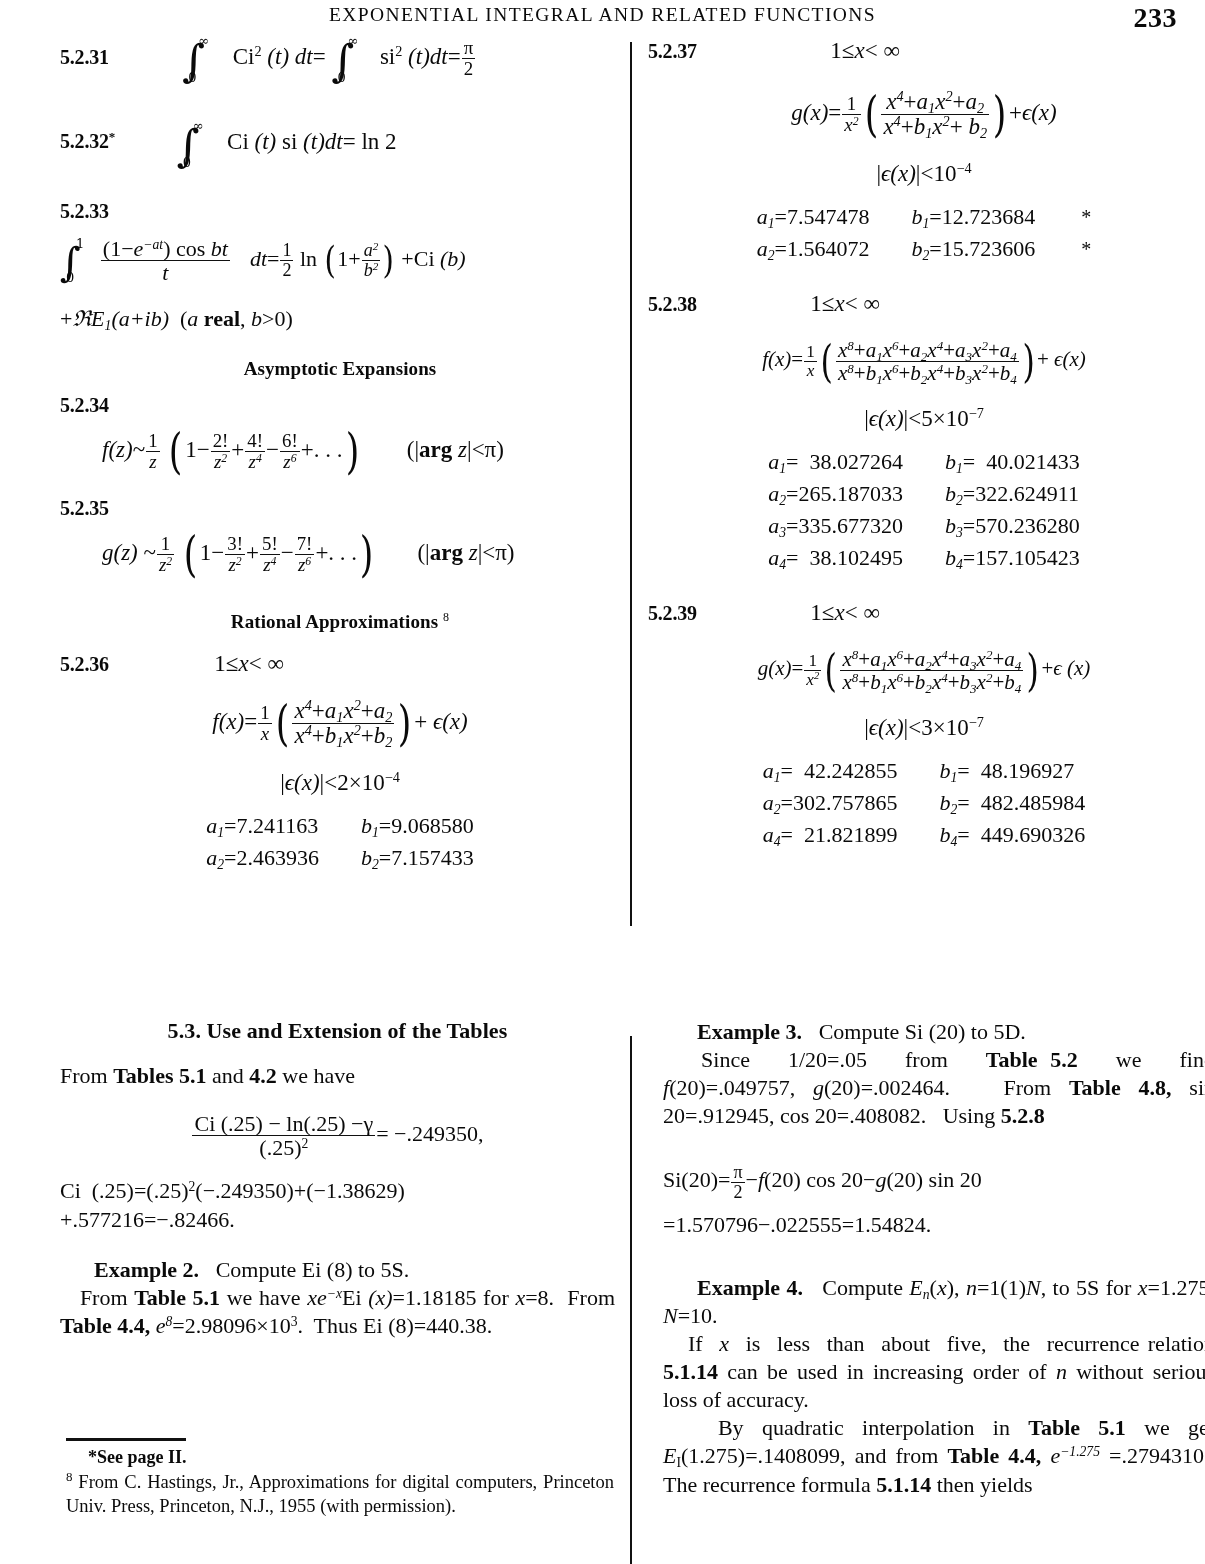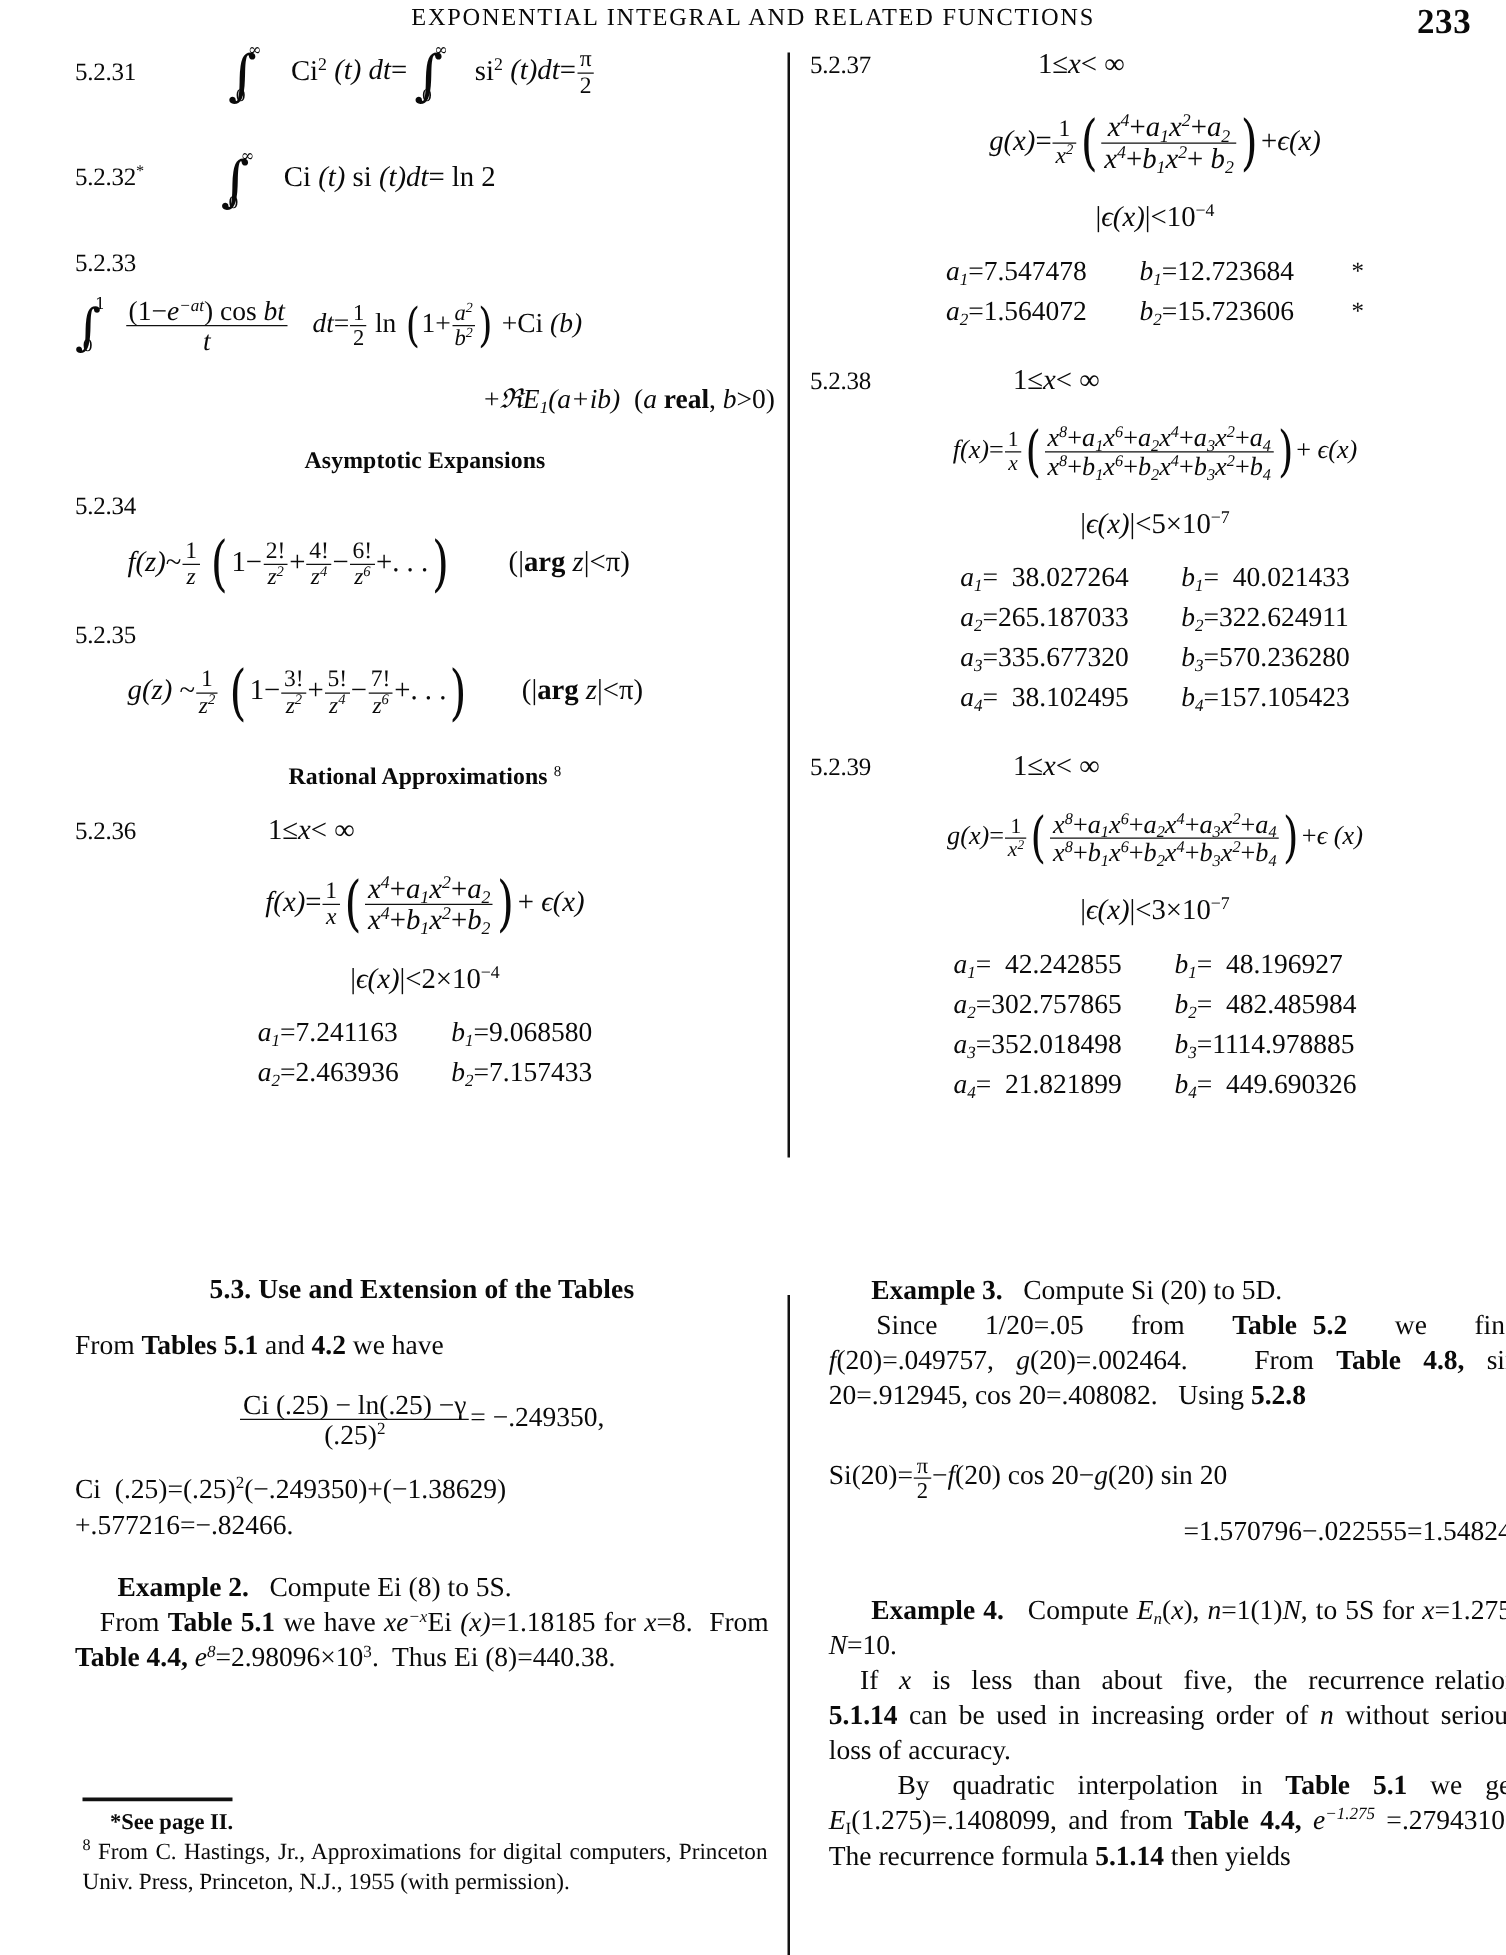--- a/index.html
+++ b/index.html
@@ -55,21 +55,21 @@
     position: absolute;
     box-sizing: border-box;
   }
   #col-left-top   { left: 60px;  top: 38px;  width: 560px; }
   #col-right-top  { left: 648px; top: 38px;  width: 552px; }
   #col-left-bot   { left: 60px;  top: 1018px; width: 555px; }
   #col-right-bot  { left: 663px; top: 1018px; width: 552px; }
 
   
   .eqnum {
-    font-weight: normal;
+    font-weight: bold;
     font-size: 20px;
     letter-spacing: -0.2px;
     margin-top: 22px;
   }
   .eqnum sup { font-size: 13px; }
 
   .row {
     position: relative;
     display: block;
   }
@@ -138,21 +138,21 @@
   
   .subhead {
     text-align: center;
     font-weight: bold;
     font-size: 19px;
     letter-spacing: 0.1px;
   }
   .subhead sup { font-size: 12px; font-weight: normal; }
 
   .centered { text-align: center; }
-  .right { text-align: right; }
+  .right { text-align: left; }
 
   
   .coef-table {
     margin: 0 auto;
     border-collapse: collapse;
     font-size: 22px;
   }
   .coef-table td {
     padding: 3px 0;
     white-space: nowrap;
@@ -439,24 +439,20 @@
       <tbody id="coef-5239">
           <tr>
             <td class="a"><span class="mi">a<sub>1</sub></span><span class="mup">=&nbsp;&nbsp;42.242855</span></td>
             <td><span class="mi">b<sub>1</sub></span><span class="mup">=&nbsp;&nbsp;48.196927</span></td>
           </tr>
           <tr>
             <td class="a"><span class="mi">a<sub>2</sub></span><span class="mup">=302.757865</span></td>
             <td><span class="mi">b<sub>2</sub></span><span class="mup">=&nbsp;&nbsp;482.485984</span></td>
           </tr>
           <tr>
-            <td class="a"><span class="mi">a<sub>3</sub></span><span class="mup">=352.018498</span></td>
-            <td><span class="mi">b<sub>3</sub></span><span class="mup">=1114.978885</span></td>
-          </tr>
-          <tr>
             <td class="a"><span class="mi">a<sub>4</sub></span><span class="mup">=&nbsp;&nbsp;21.821899</span></td>
             <td><span class="mi">b<sub>4</sub></span><span class="mup">=&nbsp;&nbsp;449.690326</span></td>
           </tr>
         </tbody>
     </table>
   </div>
 
 
   <div class="col" id="col-left-bot">
     <div class="sechead">5.3.  Use and Extension of the Tables</div>

